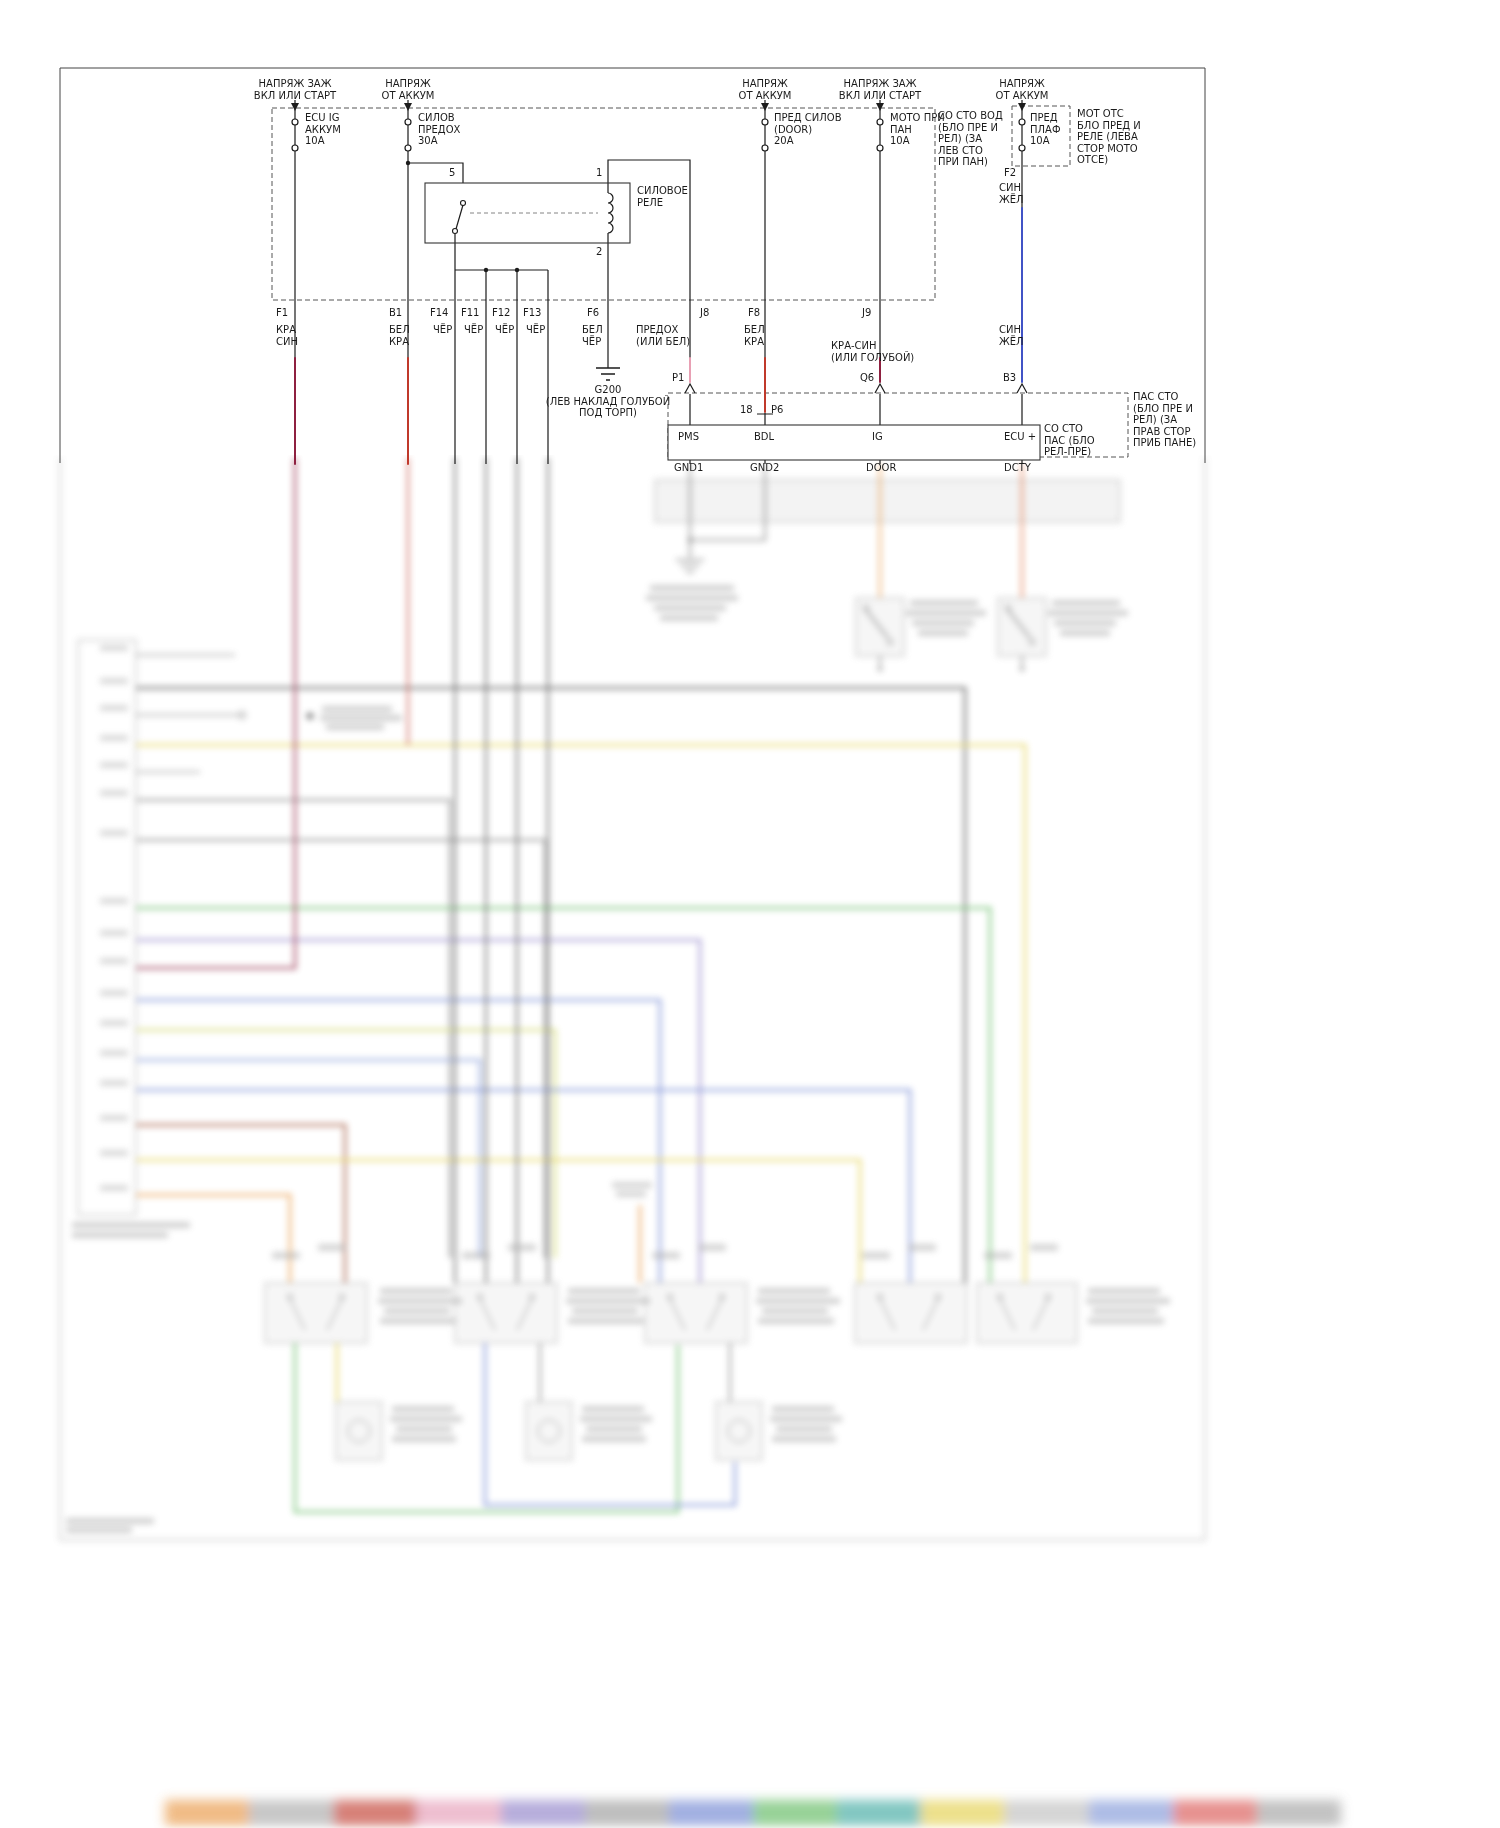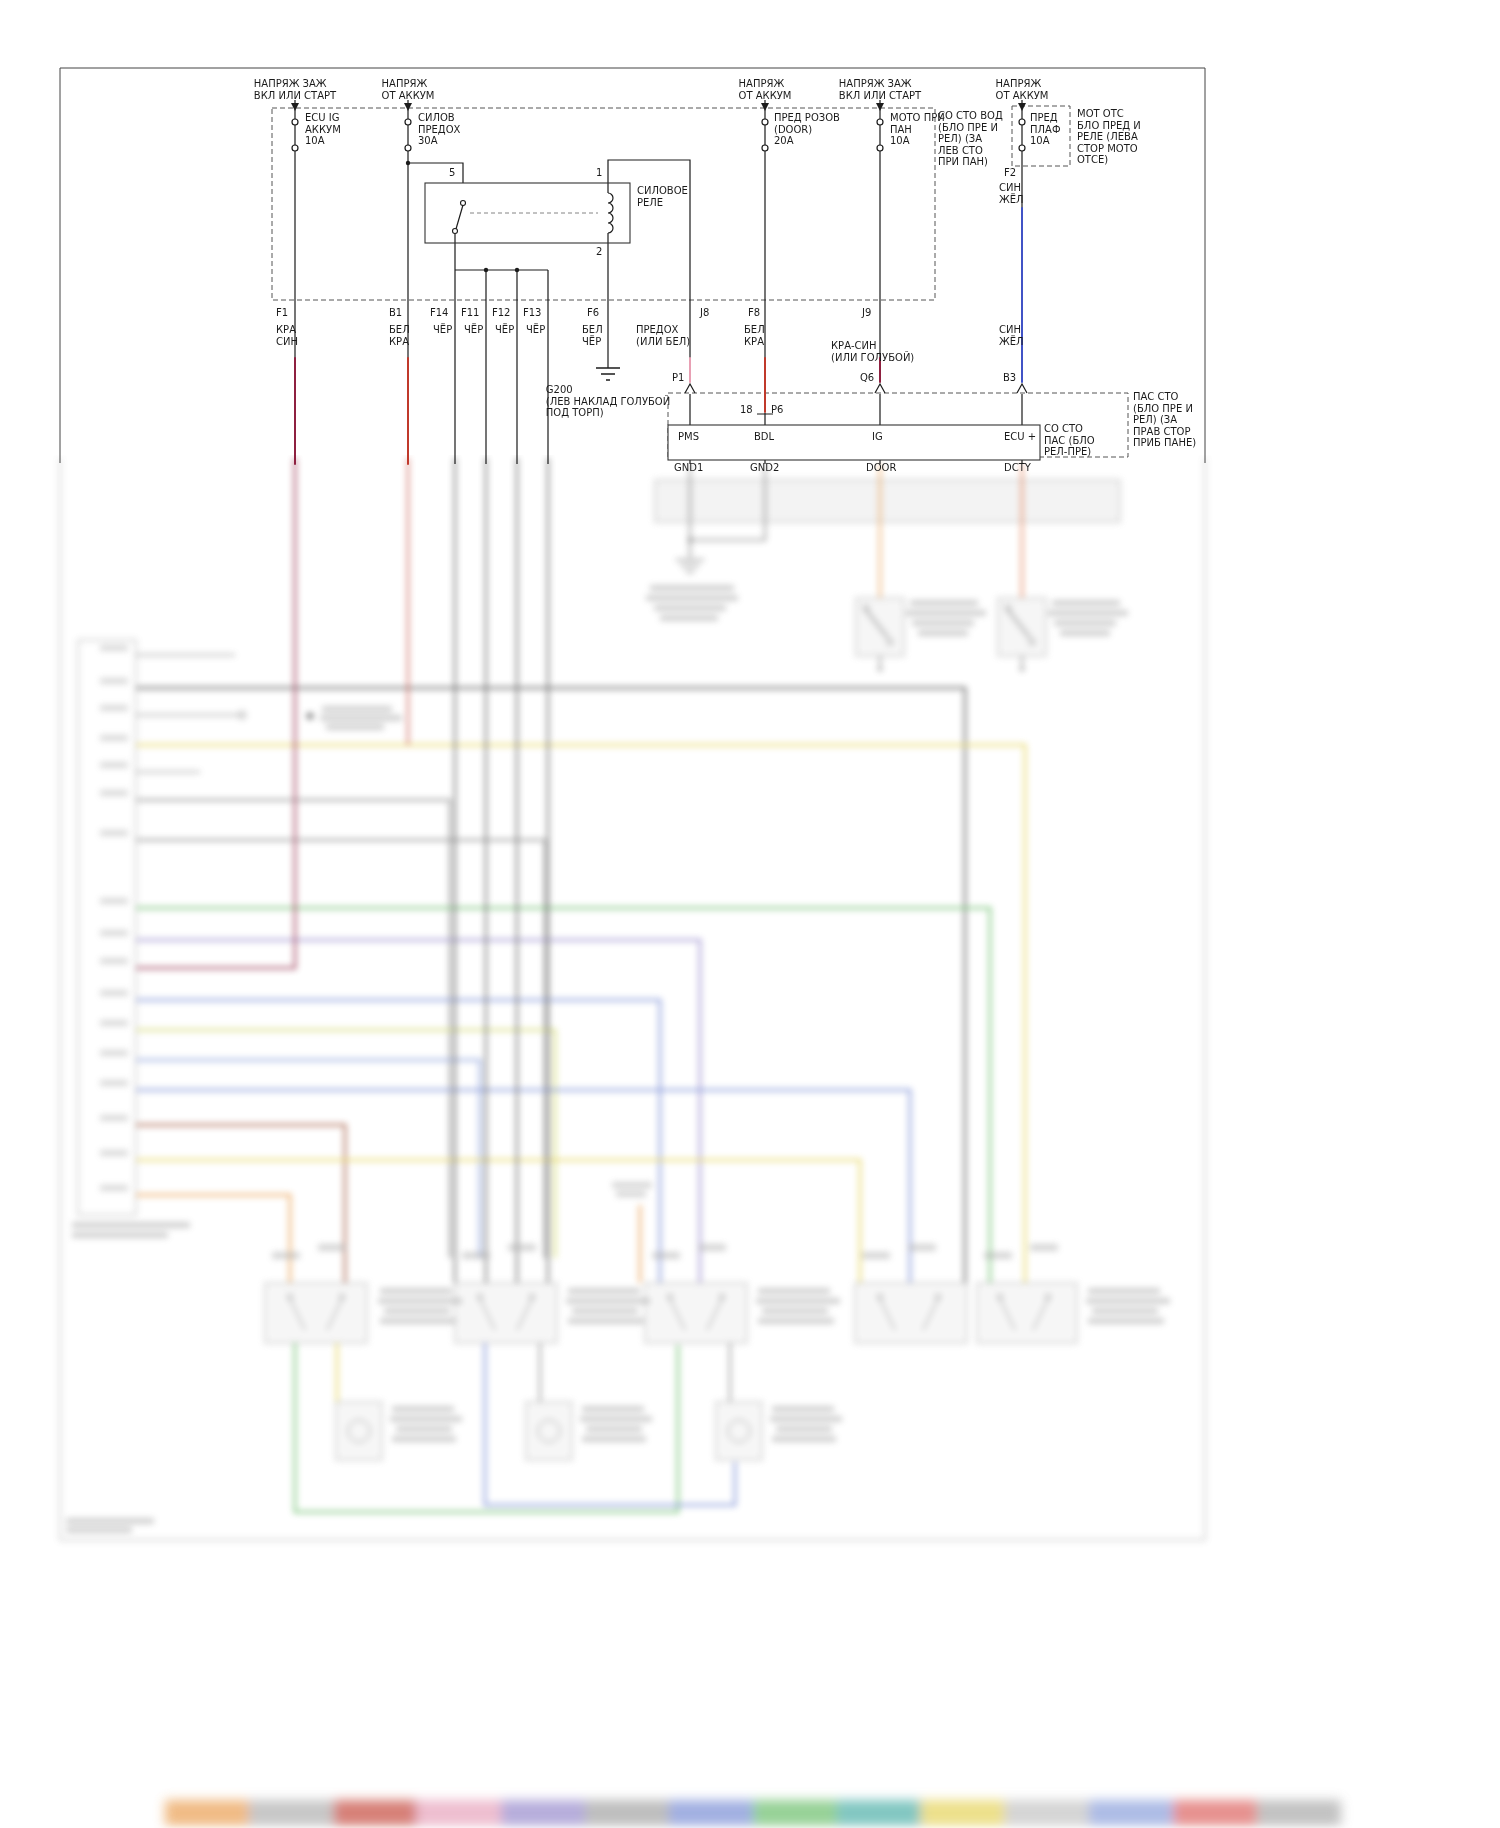--- a/index.html
+++ b/index.html
@@ -3,21 +3,21 @@
 <meta charset="utf-8">
 <style>
   *{margin:0;padding:0;box-sizing:border-box}
   html,body{background:#fff}
   body{width:1500px;height:1828px;position:relative;overflow:hidden;
        font-family:"DejaVu Sans",sans-serif}
   .stage{position:absolute;inset:0}
   svg.layer{position:absolute;left:0;top:0}
   .lbl{position:absolute;font-size:10px;line-height:11.5px;color:#1b1b1b;
        white-space:pre-line;letter-spacing:0}
-  .ctr{text-align:left;transform:translateX(-50%)}
+  .ctr{text-align:center;transform:translateX(-50%)}
   .blurwrap{position:absolute;top:455px;left:0;width:1500px;height:1373px;overflow:hidden}
   .blurwrap svg{position:absolute;top:-455px;left:0;filter:blur(3px);opacity:.75}
 </style>
 </head>
 <body>
 
 <div class="stage">
 
   <div class="blurwrap">
   <svg width="1500" height="1828" viewBox="0 0 1500 1828">
@@ -355,21 +355,21 @@
 ВКЛ ИЛИ СТАРТ</div>
   <div class="lbl ctr" style="left:1022px;top:78px">НАПРЯЖ
 ОТ АККУМ</div>
 
   <div class="lbl" style="left:305px;top:112px">ECU IG
 АККУМ
 10A</div>
   <div class="lbl" style="left:418px;top:112px">СИЛОВ
 ПРЕДОХ
 30A</div>
-  <div class="lbl" style="left:774px;top:112px">ПРЕД РОЗОВ
+  <div class="lbl" style="left:774px;top:112px">ПРЕД СИЛОВ
 (DOOR)
 20A</div>
   <div class="lbl" style="left:890px;top:112px">МОТО ПРИ
 ПАН
 10A</div>
   <div class="lbl" style="left:1030px;top:112px">ПРЕД
 ПЛАФ
 10A</div>
 
   <div class="lbl" style="left:938px;top:110px">СО СТО ВОД

